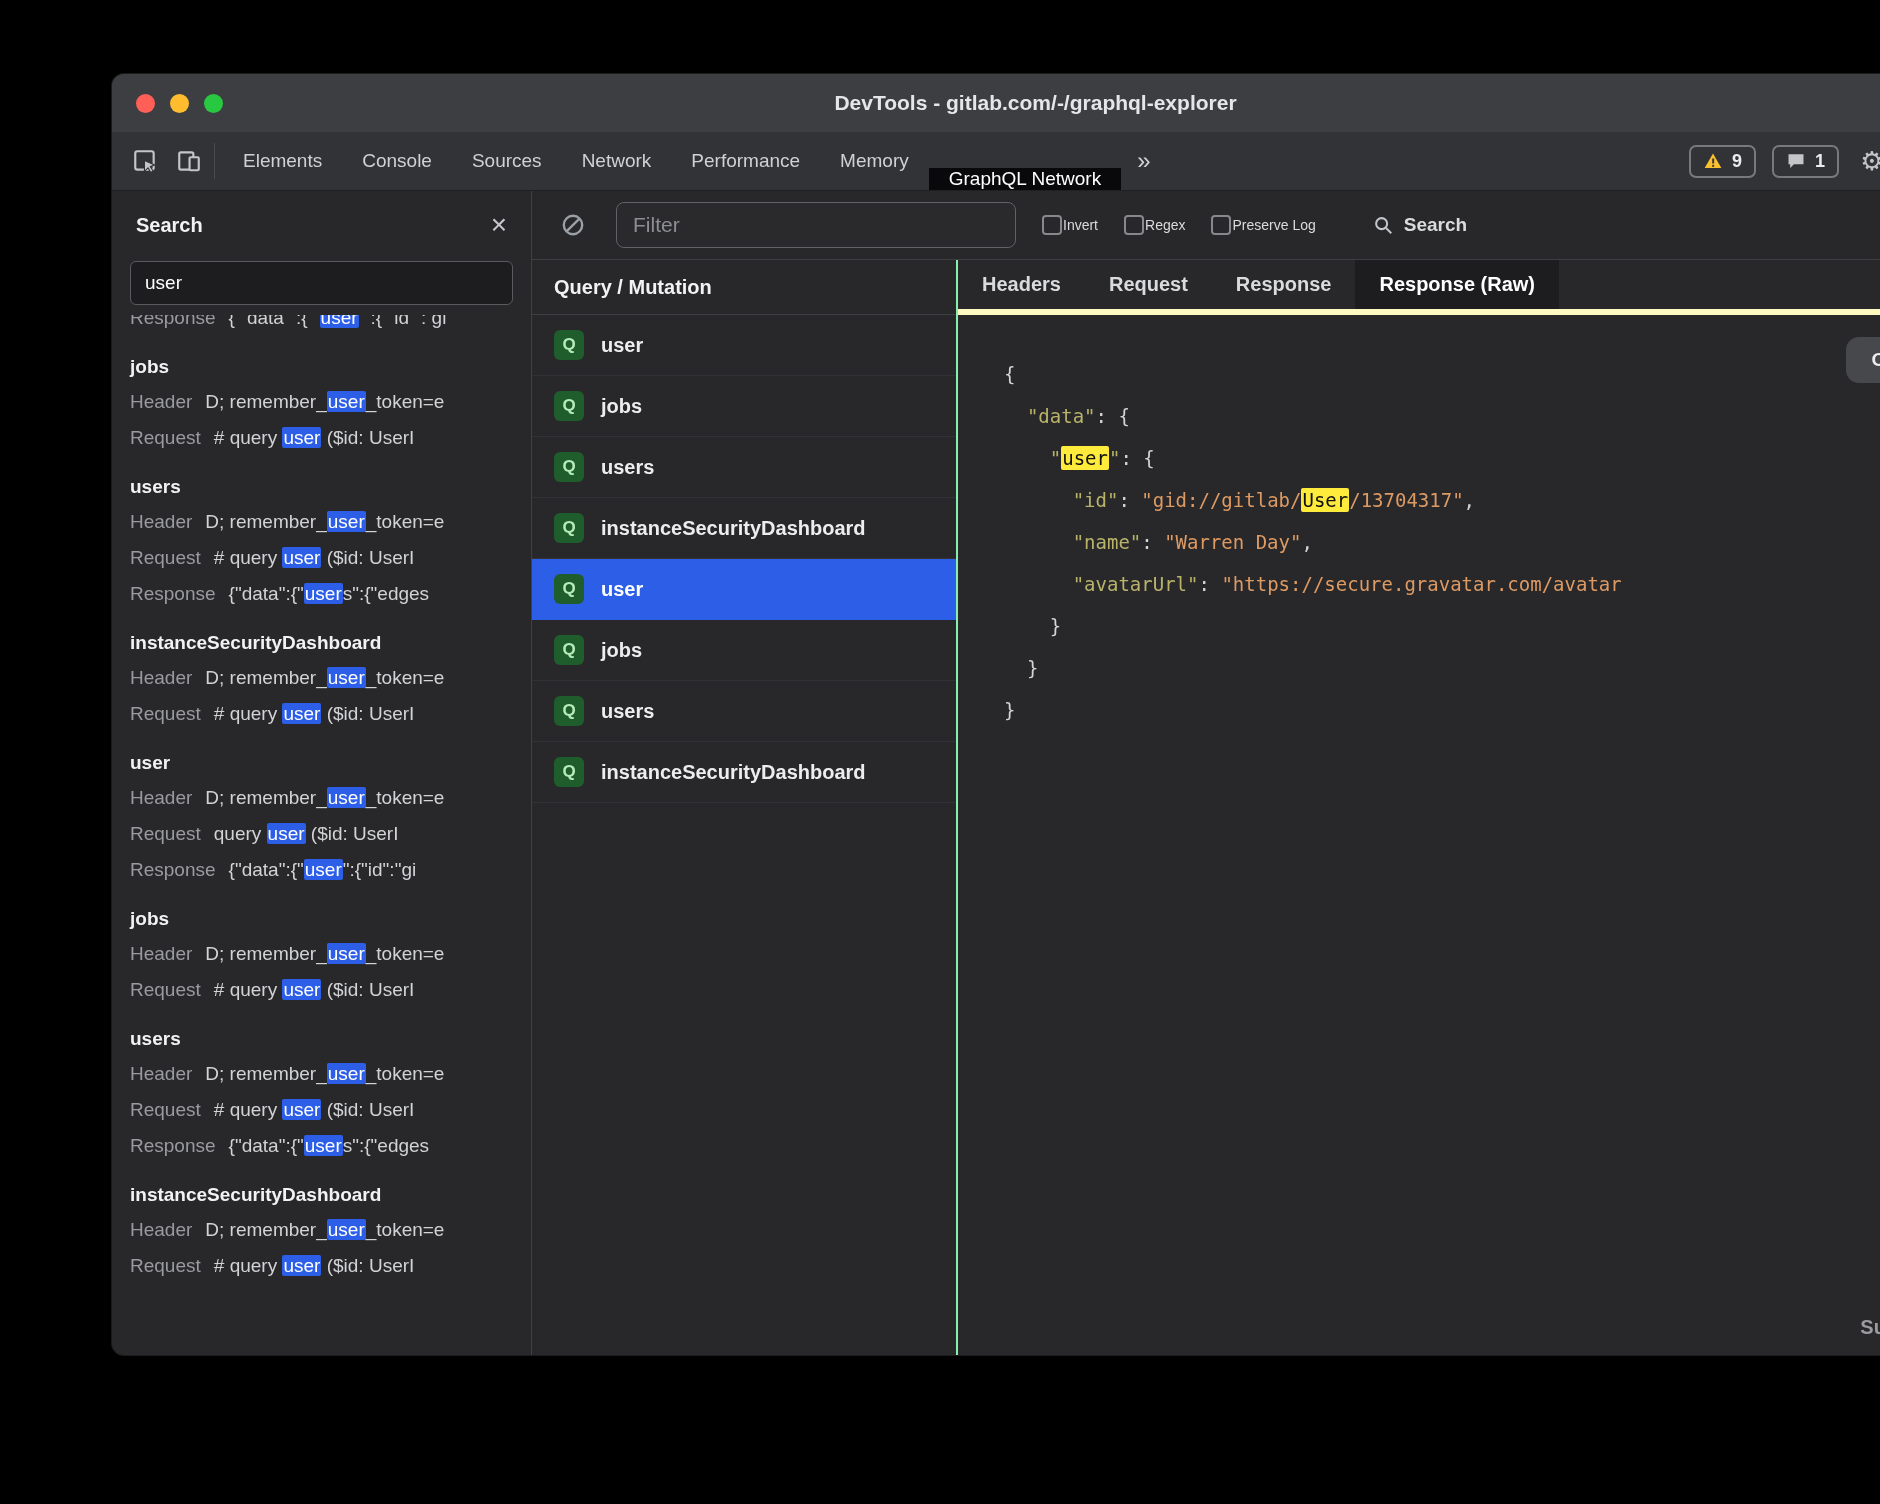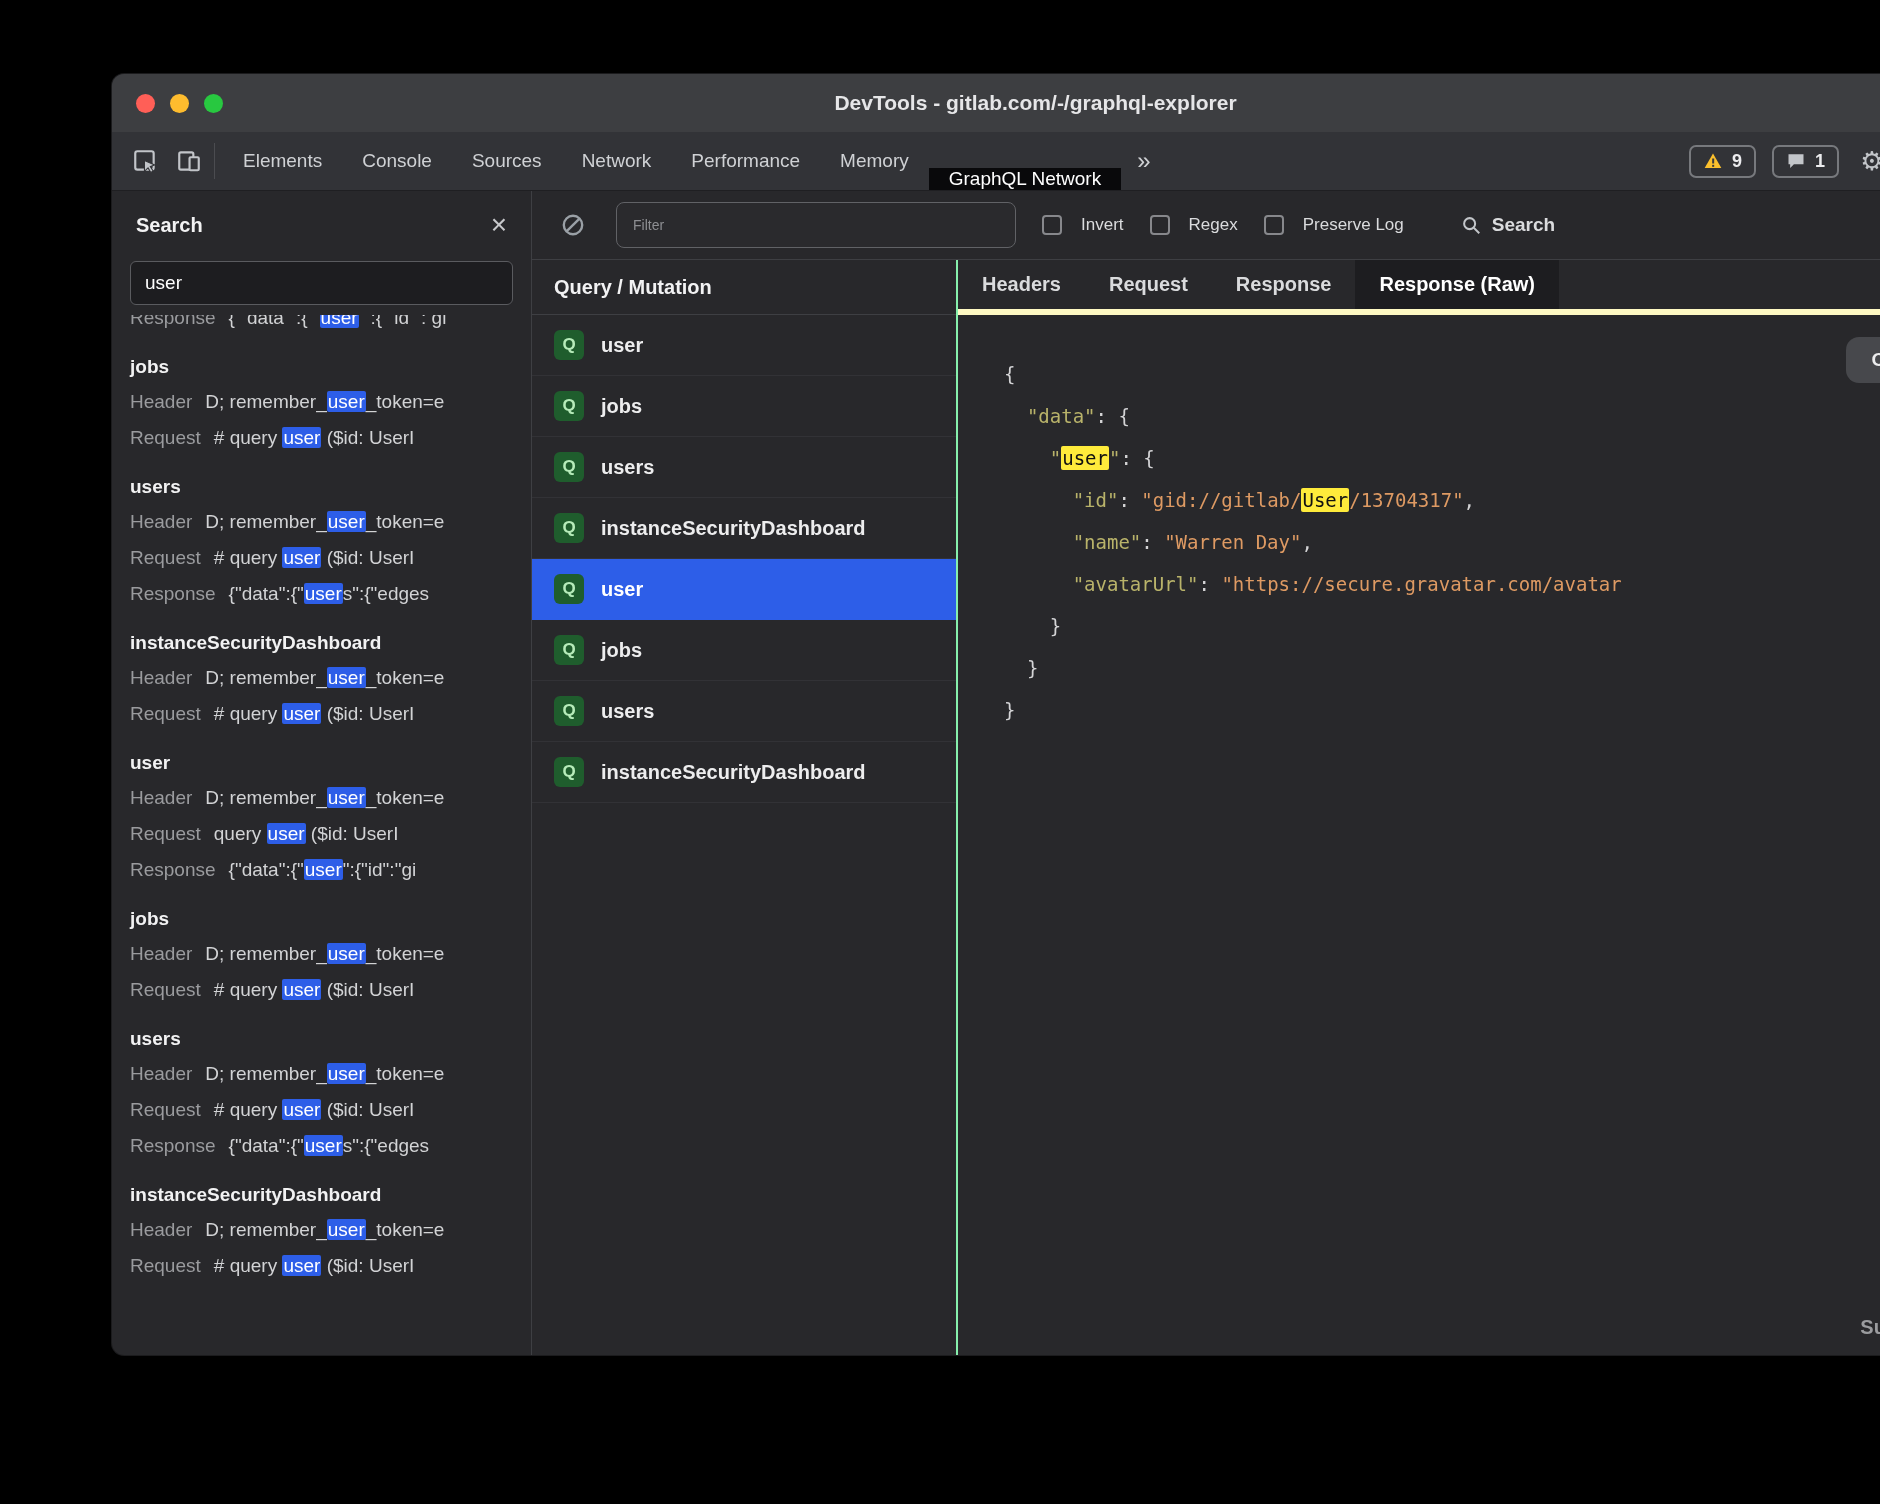--- a/index.html
+++ b/index.html
@@ -51,24 +51,24 @@
   .g-line { display:flex; gap:13px; line-height:36px; white-space:nowrap; overflow:hidden; }
   .g-label { color:#9a9b9e; flex:0 0 auto; }
   .g-text { color:#d2d3d5; }
   .hl { background:#2d5ee8; color:#fff; border-radius:2px; padding:0 1px; }
 
   
   .right-region { flex:1; display:flex; flex-direction:column; min-width:0; }
   .filterbar { flex:0 0 69px; border-bottom:1px solid #3e3f43; display:flex; align-items:center;
                padding:0 24px; gap:26px; }
   .filter-input { width:400px; height:46px; background:#2a2a2d; border:1.5px solid #616266; border-radius:8px;
-                  color:#fca5a5; font-size:14px; padding:0 16px; outline:none;
+                  color:#fca5a5; font-size:21px; padding:0 16px; outline:none;
                   font-family:"Liberation Sans", sans-serif; }
   .filter-input::placeholder { color:#8d8e92; }
-  .chk { display:flex; align-items:center; gap:19px; color:#dadbdd; font-size:17px; cursor:default; }
+  .chk { display:flex; align-items:center; gap:1px; color:#dadbdd; font-size:14px; cursor:default; }
   .chk .box { width:20px; height:20px; border:2px solid #87888c; border-radius:4px; }
   .searchbtn { margin-left:30px; display:flex; align-items:center; gap:10px;
                color:#dadbdd; font-size:19px; font-weight:600; }
 
   .content-row { flex:1; display:flex; min-height:0; }
 
   
   .mid { flex:0 0 426px; border-right:2px solid #86efac; display:flex; flex-direction:column; min-height:0; }
   .mid-head { flex:0 0 55px; display:flex; align-items:center; padding:0 22px; border-bottom:1px solid #3e3f43;
               color:#f2f2f3; font-size:20px; font-weight:700; }

